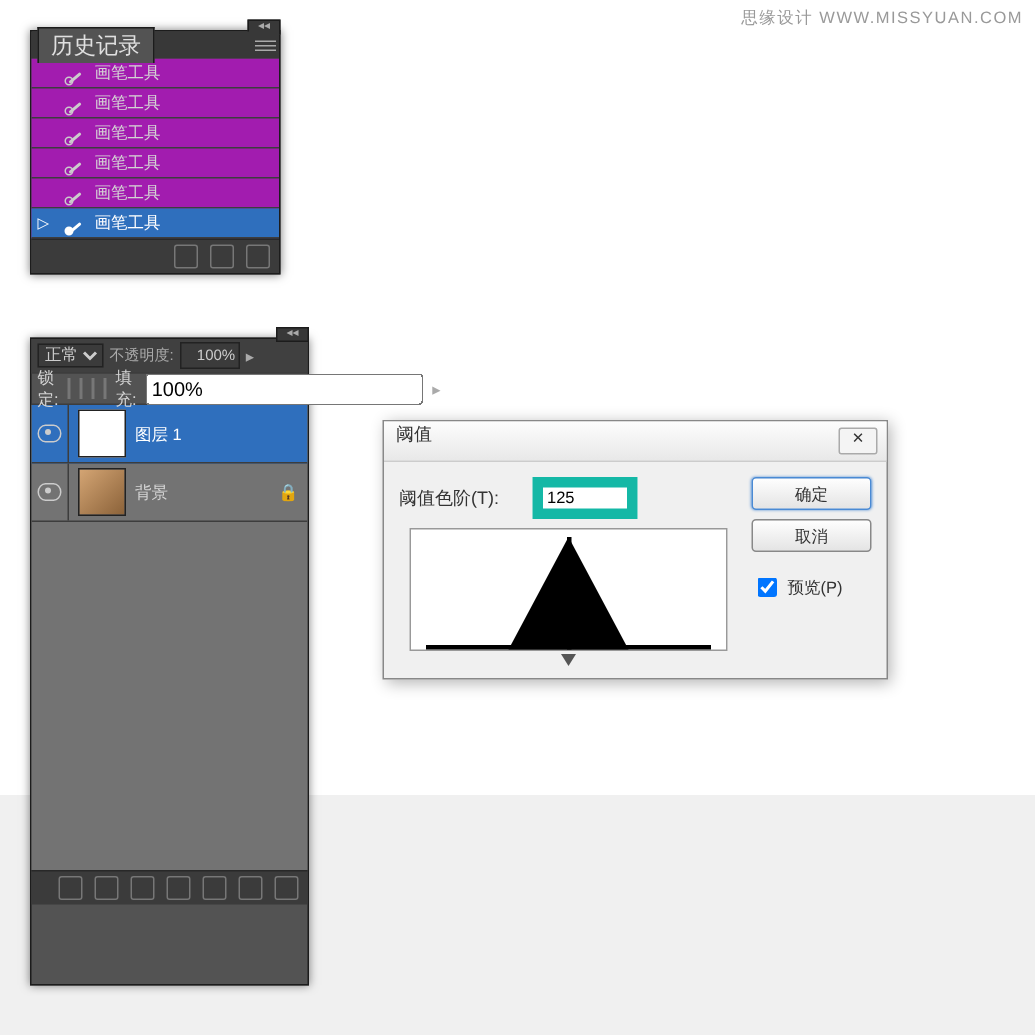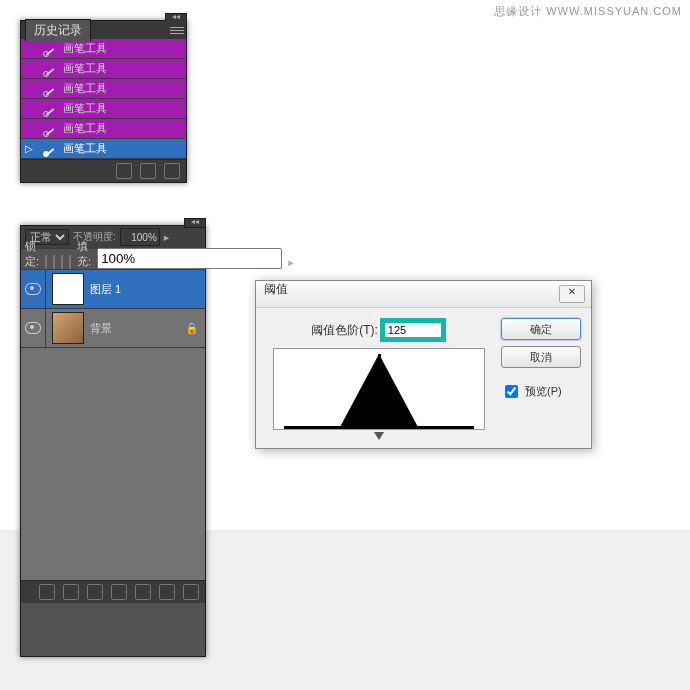--- a/index.html
+++ b/index.html
@@ -1,58 +1,58 @@
 <!DOCTYPE html>
 <html><head>
 <meta charset="utf-8">
 <style>
 body{margin:0;width:690px;height:690px;font-family:"Microsoft YaHei",sans-serif;font-size:11px;color:#333;background:#f0f0f0;position:relative;overflow:hidden}
 .canvas{position:absolute;left:0;top:0;width:690px;height:530px;background:#fff}
 .watermark{position:absolute;top:4px;right:8px;font-size:11px;color:#999;letter-spacing:1px}
 .panel{position:absolute;background:#535353;border:1px solid #1c1c1c;box-shadow:0 0 6px rgba(0,0,0,.5);color:#d4d4d4}
 .panel-tabs{display:flex;background:#383838;height:18px;align-items:center;padding:0 4px;position:relative}
-.panel-tabs .tab{padding:2px 8px;font-size:12px;color:#aaa;cursor:pointer}
+.panel-tabs .tab{padding:2px 8px;font-size:15px;color:#aaa;cursor:pointer}
 .panel-tabs .tab.active{background:#535353;color:#e0e0e0;border-top:1px solid #1c1c1c;border-left:1px solid #1c1c1c;border-right:1px solid #1c1c1c}
 .panel-menu{position:absolute;right:2px;top:2px;width:14px;height:14px;display:flex;flex-direction:column;justify-content:center;gap:2px;cursor:pointer}
 .panel-menu span{height:1px;background:#aaa;display:block}
 .panel-close{position:absolute;right:-1px;top:-8px;width:20px;height:8px;background:#383838;border:1px solid #1c1c1c;font-size:8px;text-align:center;line-height:6px;color:#aaa;cursor:pointer}
 .history-list{background:#a21caf}
 .history-row{display:flex;align-items:center;height:19px;border-bottom:1px solid #3d3d3d;padding:0 4px;gap:6px;cursor:pointer}
 .history-row.selected{background:#2f6fbd;color:#fff}
 .hist-icon{width:14px;height:14px;display:inline-block;position:relative}
 .hist-icon:after{content:"";position:absolute;width:10px;height:2px;background:#ccc;top:9px;left:2px;transform:rotate(-40deg);border-radius:1px}
 .hist-icon:before{content:"";position:absolute;width:4px;height:4px;border:1px solid #ccc;border-radius:50%;left:0;top:9px}
 .history-row.selected .hist-icon:after,.history-row.selected .hist-icon:before{background:#fff;border-color:#fff}
 .hist-marker{width:12px;font-size:10px}
 .panel-footer{height:22px;background:#3b3b3b;border-top:1px solid #282828;display:flex;align-items:center;justify-content:flex-end;padding:0 6px;gap:8px}
 .foot-ico{width:14px;height:14px;border:1px solid #777;border-radius:2px;cursor:pointer}
 .layers-panel{top:225px;left:20px;width:184px;height:430px}
 .layer-opts{display:flex;align-items:center;height:22px;background:#404040;padding:0 4px;gap:4px;border-bottom:1px solid #3d3d3d}
 .layer-opts select{background:#3b3b3b;color:#ccc;border:1px solid #222;font-size:11px;height:16px}
 .layer-opts .lbl{font-size:10px;color:#aaa}
 .layer-opts input{width:34px;background:#3b3b3b;color:#ccc;border:1px solid #222;font-size:10px;height:14px;text-align:right}
-.lock-row{display:flex;align-items:flex-end;height:20px;padding:0 4px;gap:6px;border-bottom:1px solid #3d3d3d}
+.lock-row{display:flex;align-items:center;height:20px;padding:0 4px;gap:6px;border-bottom:1px solid #3d3d3d}
 .lock-row .ico{width:12px;height:12px;border:1px solid #777;cursor:pointer}
 .layer-list{background:#737373;height:310px;overflow:hidden}
 .layer-row{display:flex;align-items:center;height:38px;border-bottom:1px solid #3d3d3d;padding:0;cursor:pointer}
 .layer-row.selected{background:#2f6fbd;color:#fff}
 .eye{width:24px;height:38px;border-right:1px solid #3d3d3d;display:flex;align-items:center;justify-content:center}
 .eye-ico{width:14px;height:10px;border:1px solid #ccc;border-radius:60% 60% 60% 60%/90% 90% 90% 90%;position:relative}
 .eye-ico:after{content:"";position:absolute;width:4px;height:4px;background:#ccc;border-radius:50%;left:4px;top:2px}
 .thumb{width:30px;height:30px;background:#fff;margin:0 6px;border:1px solid #222;position:relative}
 .thumb.bg{background:linear-gradient(135deg,#d4a574,#8b6239)}
 .layer-name{flex:1;font-size:11px}
 .layer-name.italic{}
 .dialog{position:absolute;left:255px;top:280px;width:335px;background:#f0f0f0;border:1px solid #888;box-shadow:2px 2px 10px rgba(0,0,0,.3);font-size:12px}
 .dialog-title{height:26px;background:linear-gradient(#fdfdfd,#e8e8e8);border-bottom:1px solid #ccc;display:flex;padding:0 8px;position:relative}
 .dialog-close{position:absolute;right:6px;top:4px;width:24px;height:16px;border:1px solid #aaa;background:#f4f4f4;font-size:10px;text-align:center;cursor:pointer;border-radius:2px}
 .dialog-body{padding:10px;display:flex;gap:10px}
 .dialog-main{flex:1}
-.thresh-row{display:flex;align-items:center;justify-content:center;gap:2px;margin-bottom:6px}
-.thresh-row input{width:50px;border:5px solid #14b8a6;font-size:11px;padding:1px 3px}
+.thresh-row{display:flex;align-items:center;justify-content:flex-start;gap:22px;margin-bottom:6px}
+.thresh-row input{width:50px;border:7px solid #14b8a6;font-size:11px;padding:1px 3px}
 .histogram{width:210px;height:80px;border:1px solid #999;background:#fff;position:relative;margin:0 auto}
 .histo-peak{position:absolute;bottom:0;left:50%;transform:translateX(-50%);width:0;height:0;border-left:40px solid transparent;border-right:40px solid transparent;border-bottom:75px solid #000}
 .histo-peak:after{content:"";position:absolute;width:3px;height:75px;background:#000;left:-1px;bottom:-75px}
 .histo-base{position:absolute;bottom:0;left:10px;right:10px;height:3px;background:#000}
 .slider-track{width:210px;height:6px;margin:2px auto 0;position:relative}
 .slider-thumb{position:absolute;left:50%;top:0;width:0;height:0;border-left:5px solid transparent;border-right:5px solid transparent;border-top:8px solid #555;transform:translateX(-50%);cursor:pointer}
 .dialog-btns{width:80px;display:flex;flex-direction:column;gap:6px}
 .dlg-btn{height:20px;border:1px solid #888;background:linear-gradient(#fefefe,#e4e4e4);border-radius:3px;font-size:11px;cursor:pointer;display:flex;align-items:center;justify-content:center}
 .dlg-btn.primary{border-color:#4a8ad4;box-shadow:0 0 2px #4a8ad4}
 .chk-row{display:flex;align-items:center;gap:4px;margin-top:8px;font-size:11px}

